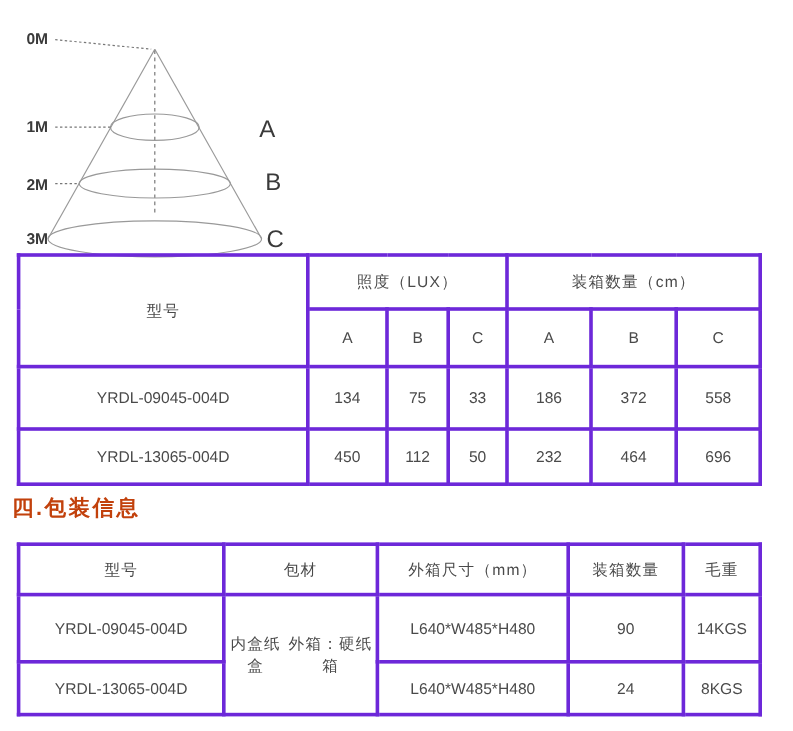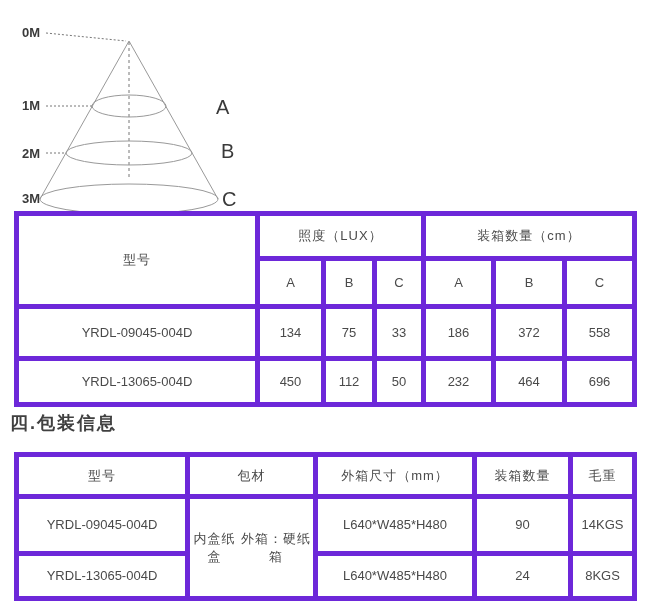--- a/index.html
+++ b/index.html
@@ -23,39 +23,39 @@
 
   
   table.spec {
     position: absolute;
     border-collapse: collapse;
     table-layout: fixed;
     width: 618px;
     left: 14px;
   }
   table.spec td {
-    border: 5px solid #6d28d9;
+    border: 3px solid #6d28d9;
     text-align: center;
     vertical-align: middle;
     font-size: 13px;
     color: #4a4a4a;
     overflow: hidden;
   }
   td.cn { letter-spacing: 1px; }
 
   #illuminance-table { top: 211px; }
   #illuminance-table tr.row-group-header { height: 45px; }
   #illuminance-table tr.row-sub-header  { height: 48px; }
   #illuminance-table tr.row-data-1      { height: 52px; }
   #illuminance-table tr.row-data-2      { height: 46px; }
 
   .section-heading {
     position: absolute; left: 10px; top: 411px;
     font-size: 18px; font-weight: bold;
-    color: #404040; letter-spacing: 2px;
+    color: #c2410c; letter-spacing: 2px;
   }
 
   #packing-table { top: 452px; }
   #packing-table tr.row-header { height: 42px; }
   #packing-table tr.row-data-1 { height: 55px; }
   #packing-table tr.row-data-2 { height: 44px; }
 
   .material-cell-inner {
     height: 97px;
     display: flex; flex-direction: row;

